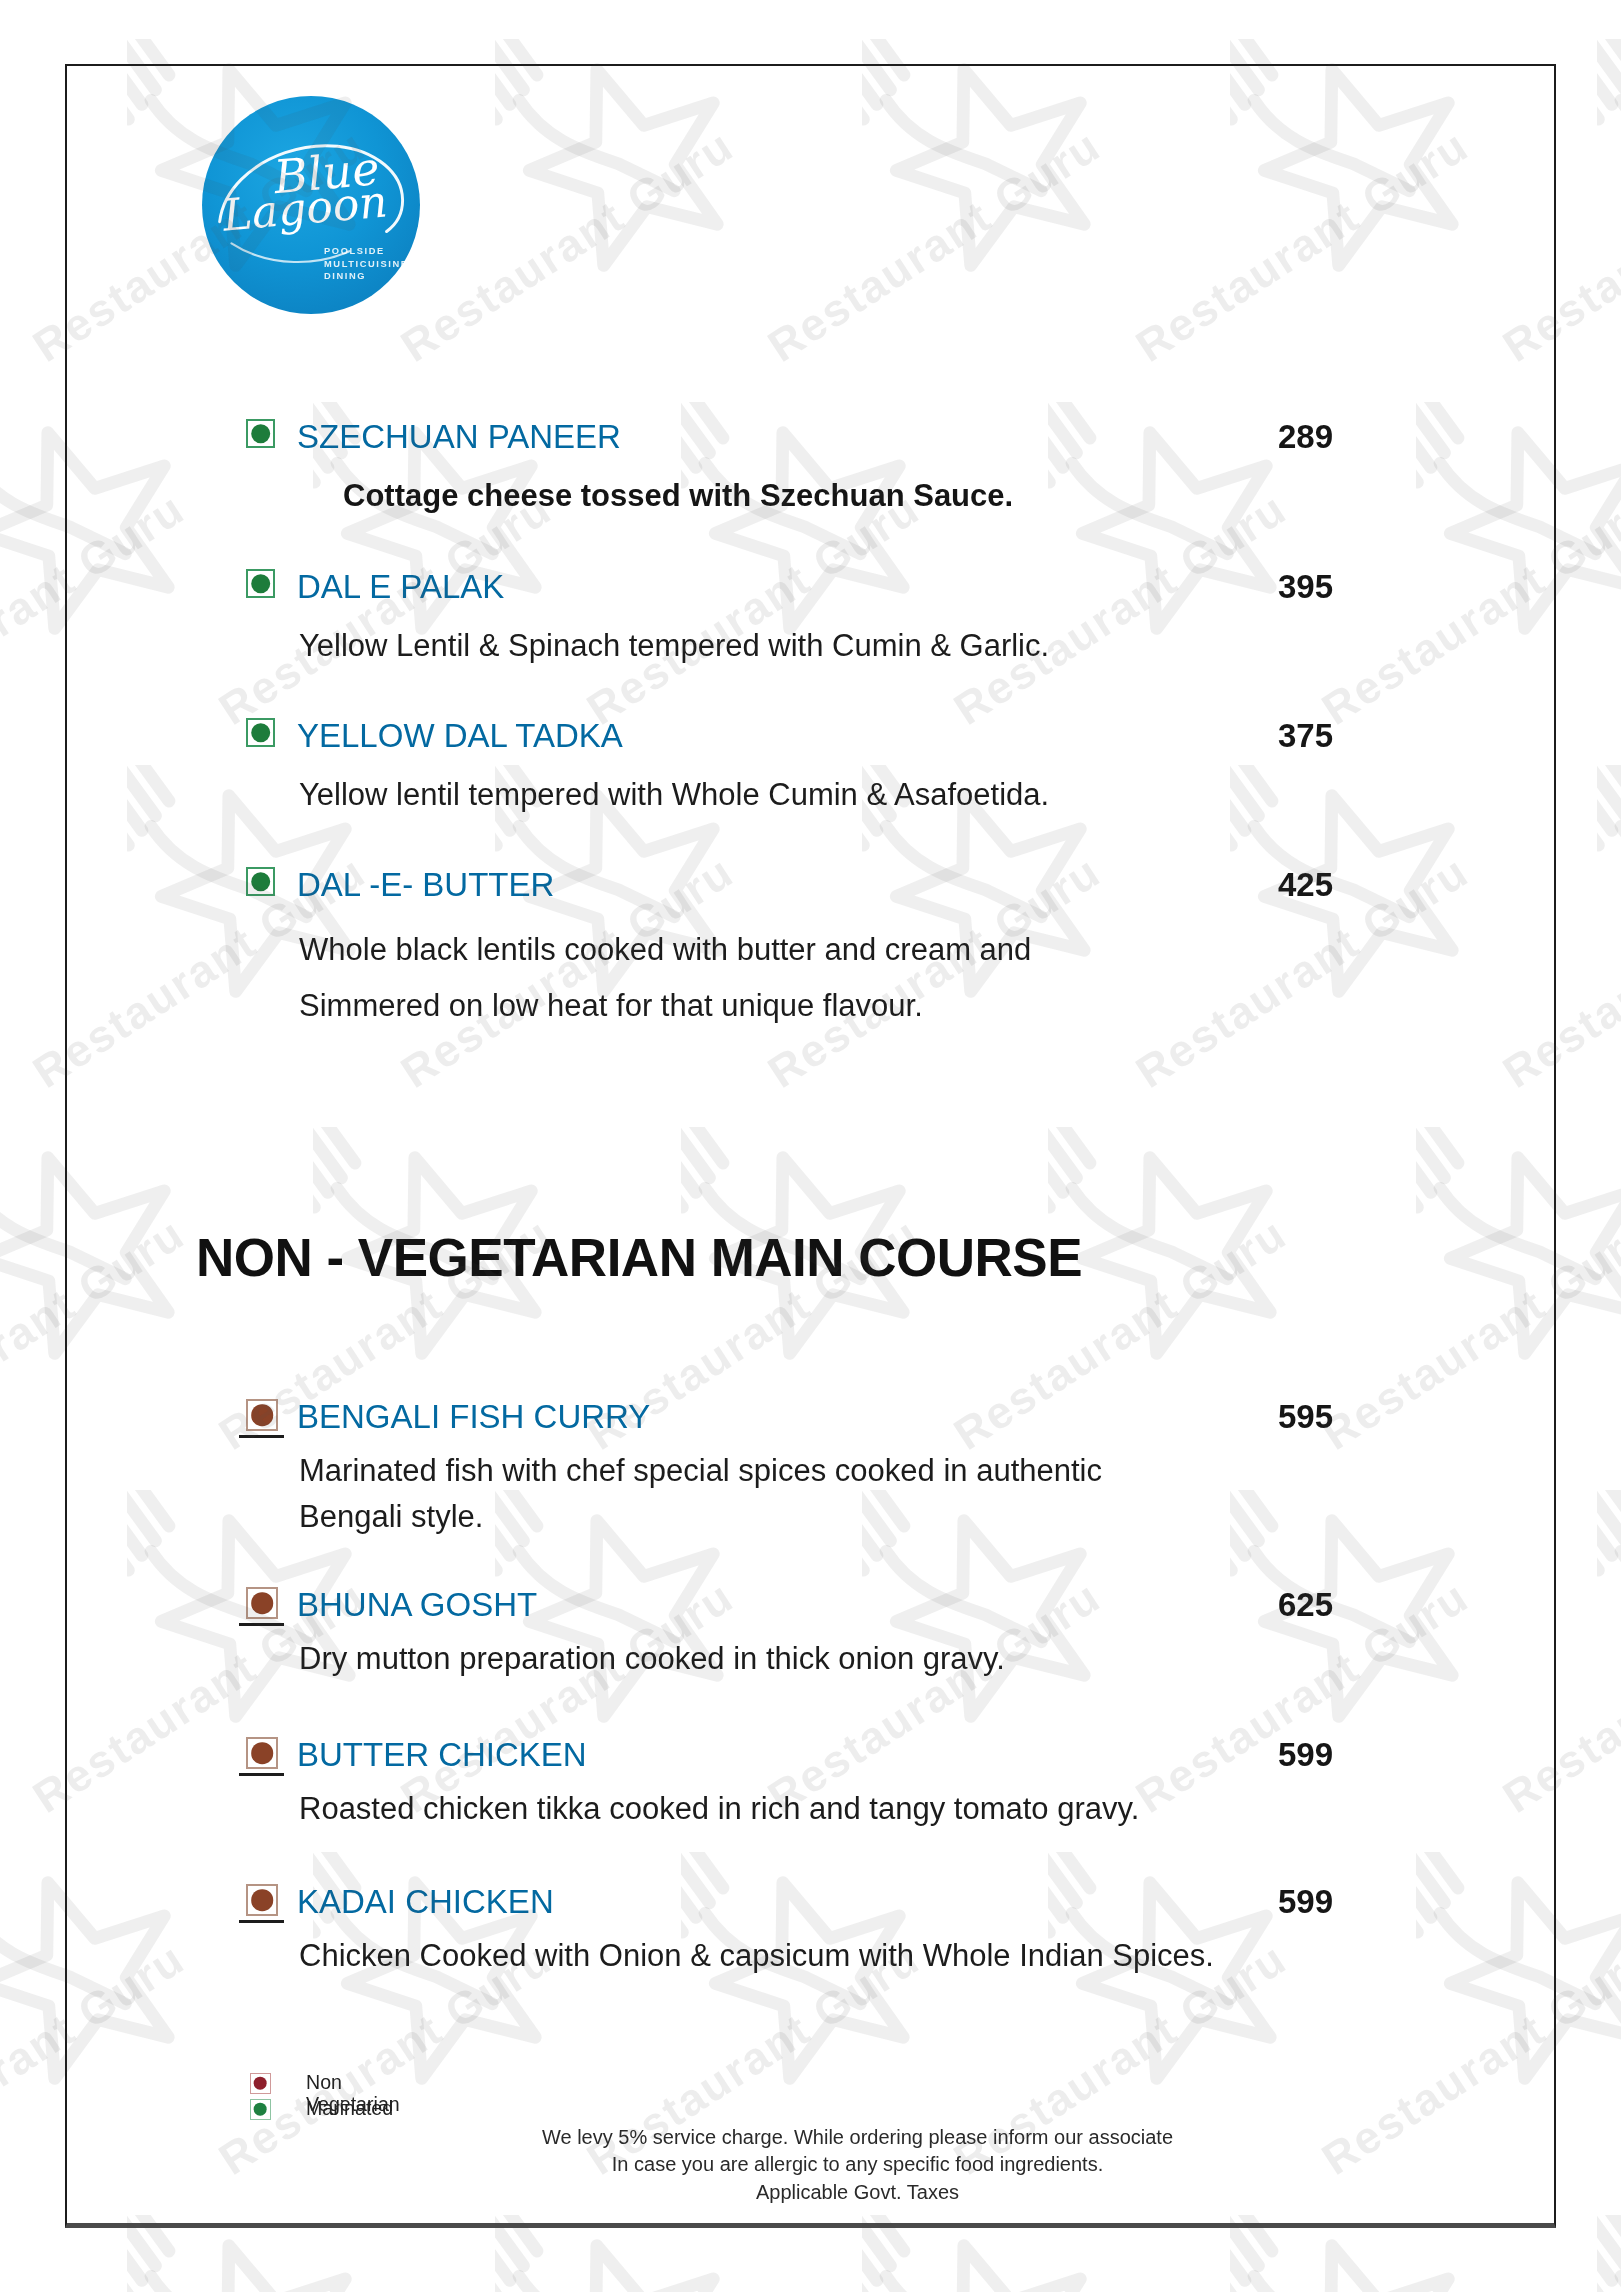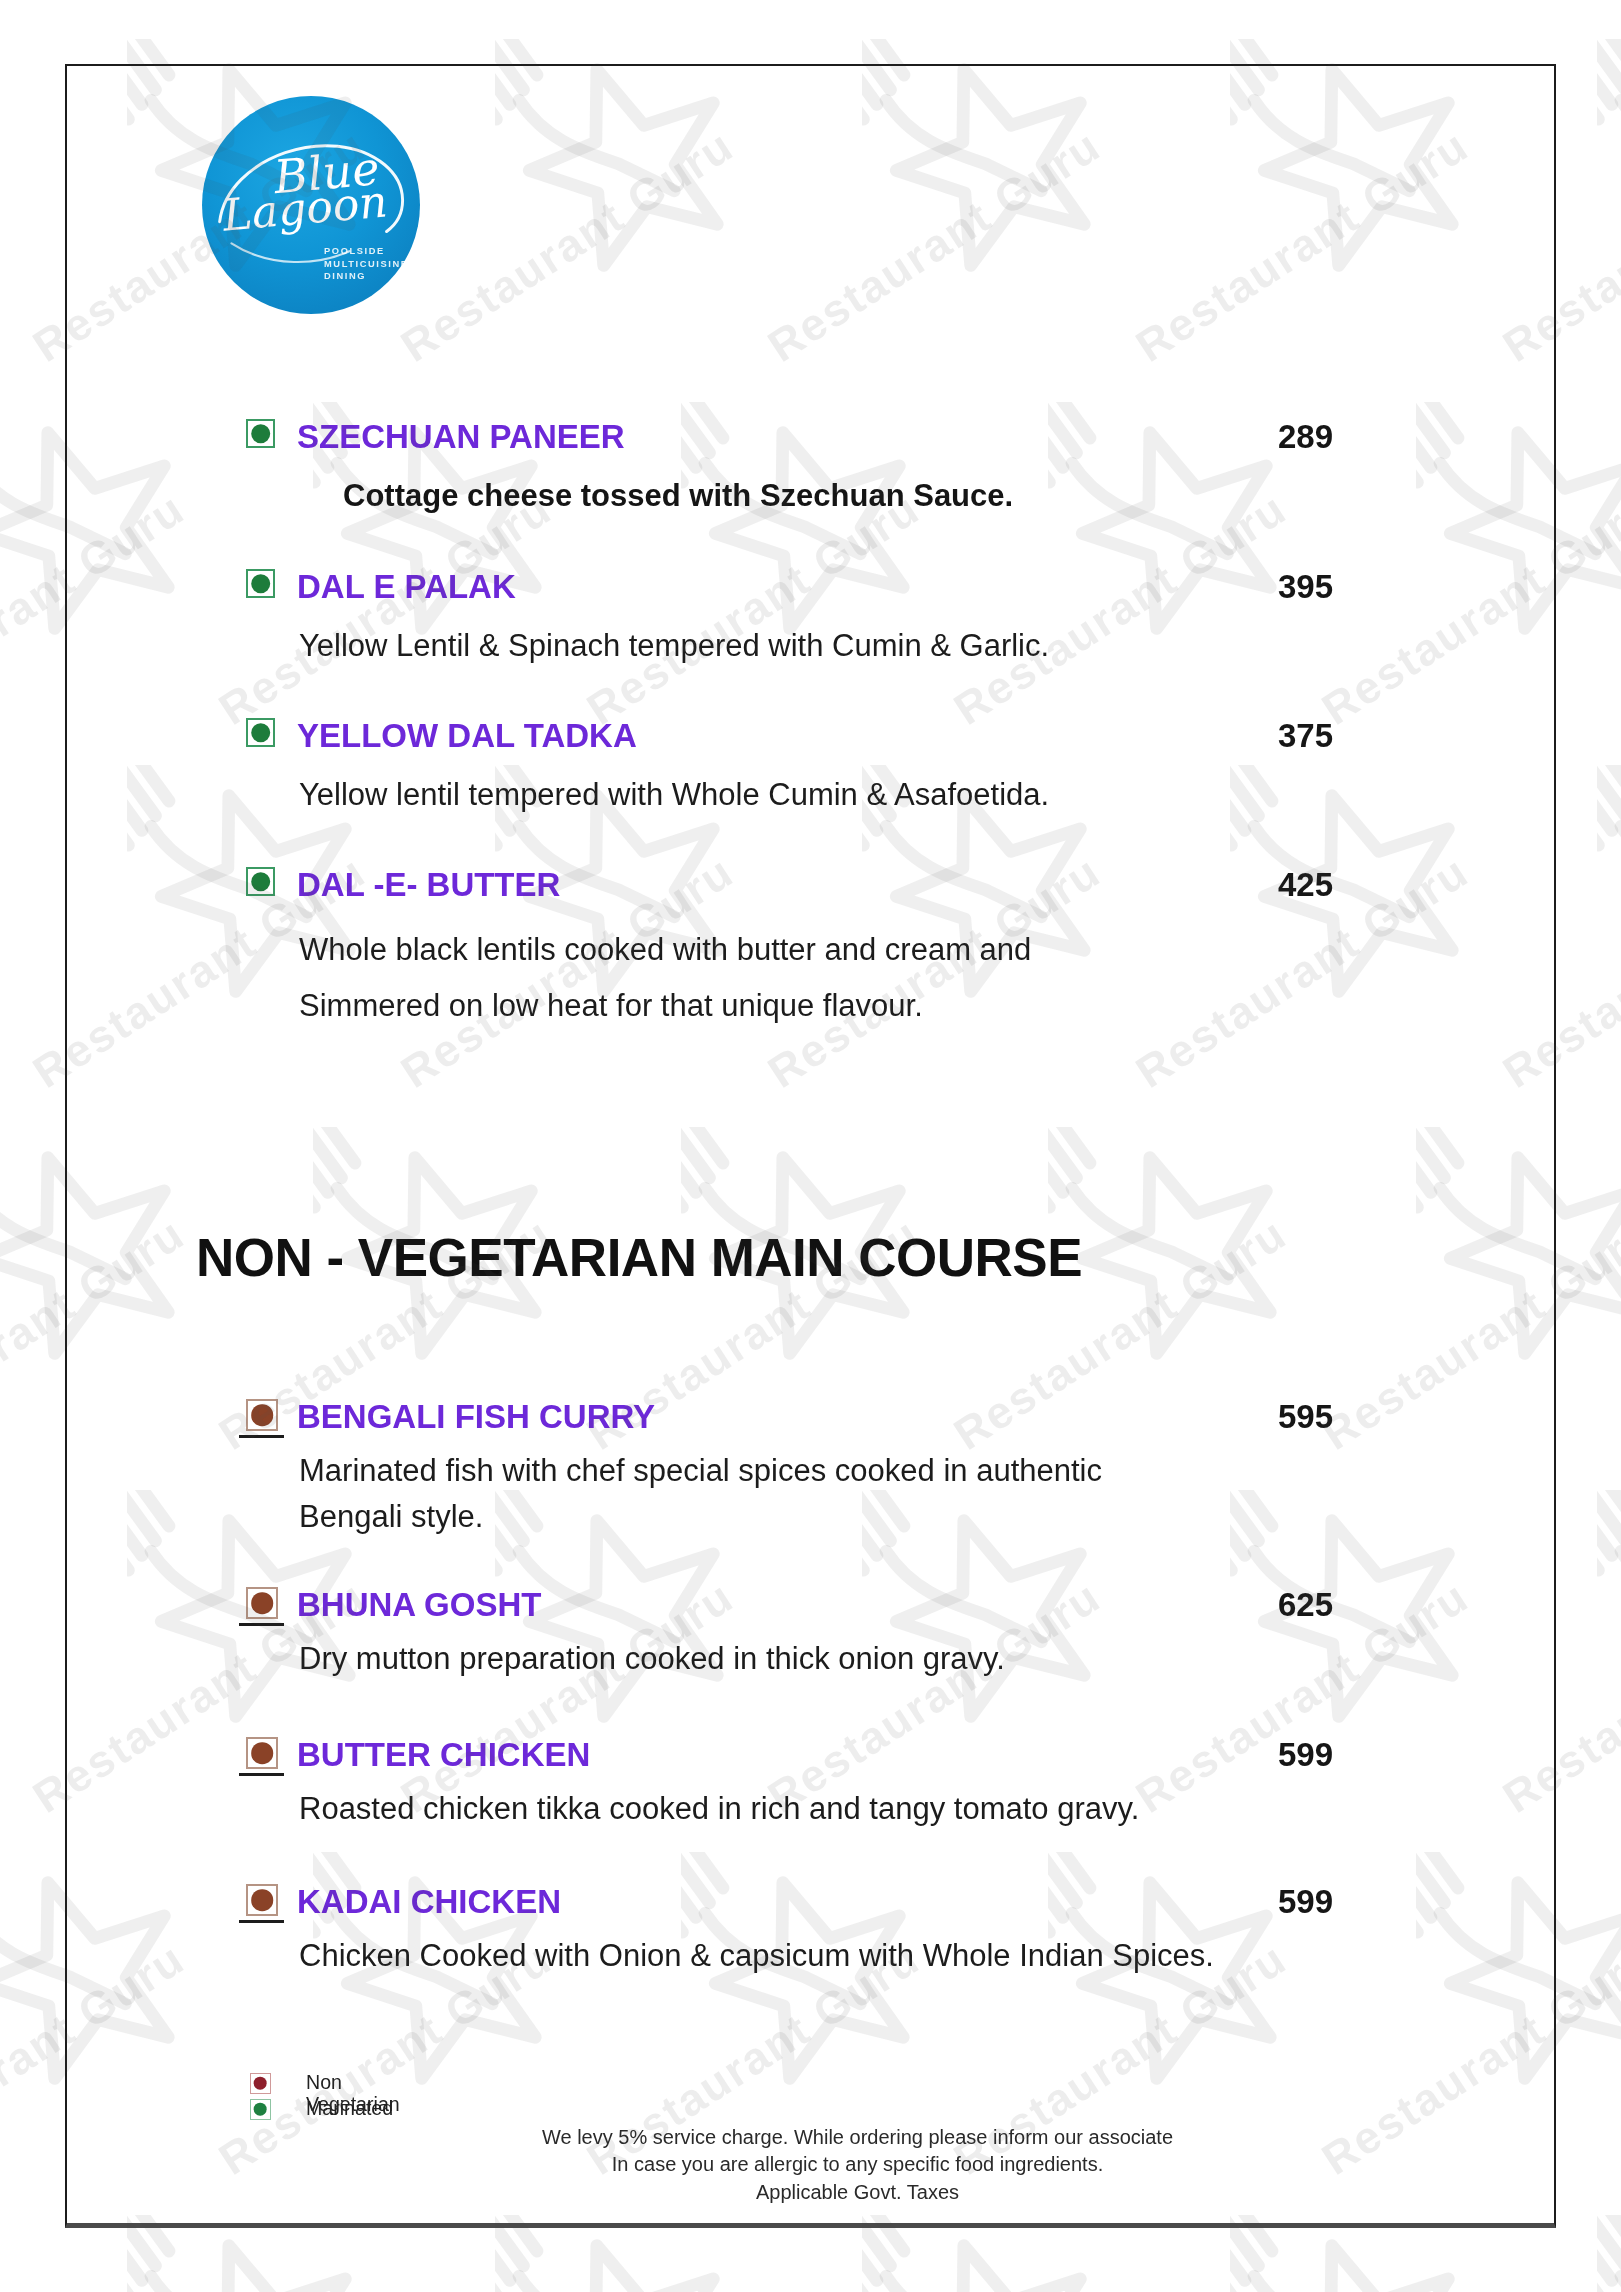--- a/index.html
+++ b/index.html
@@ -45,21 +45,21 @@
   .sqicon{position:absolute; left:246px; top:2px; width:29px; height:29px; box-sizing:border-box; background:#fff;}
   .sqicon i{position:absolute; left:50%; top:50%; transform:translate(-50%,-50%); border-radius:50%; display:block;}
   .sqicon.veg{border:2px solid #3b9a63;}
   .sqicon.veg i{width:19.6px; height:19.6px; background:#1d7c3b;}
   .sqicon.nonveg{border:2px solid #b59484; width:32px; height:32px;}
   .sqicon.nonveg i{width:21.6px; height:21.6px; background:#8a4227;}
   .sqicon.nonveg::after{
     content:""; position:absolute; left:-8.8px; bottom:-8.8px; width:45px; height:2.9px; background:#1c1c1c;
   }
   .iname{
-    position:absolute; left:297px; top:0; font-size:33px; font-weight:700; color:#6d28d9;
+    position:absolute; left:297px; top:0; font-size:33px; font-weight:400; color:#0369a1;
     line-height:39px; white-space:nowrap; letter-spacing:0;
   }
   .iprice{
     position:absolute; left:1117px; top:0; width:216px; text-align:right;
     font-size:33px; font-weight:700; color:#161616; line-height:39px;
   }
   .idesc{position:absolute; left:299px; font-size:31px; color:#1c1c1c; white-space:nowrap;}
   .idesc.bold{font-weight:700; color:#151515;margin-left:44px;}
   
   .section-title{

